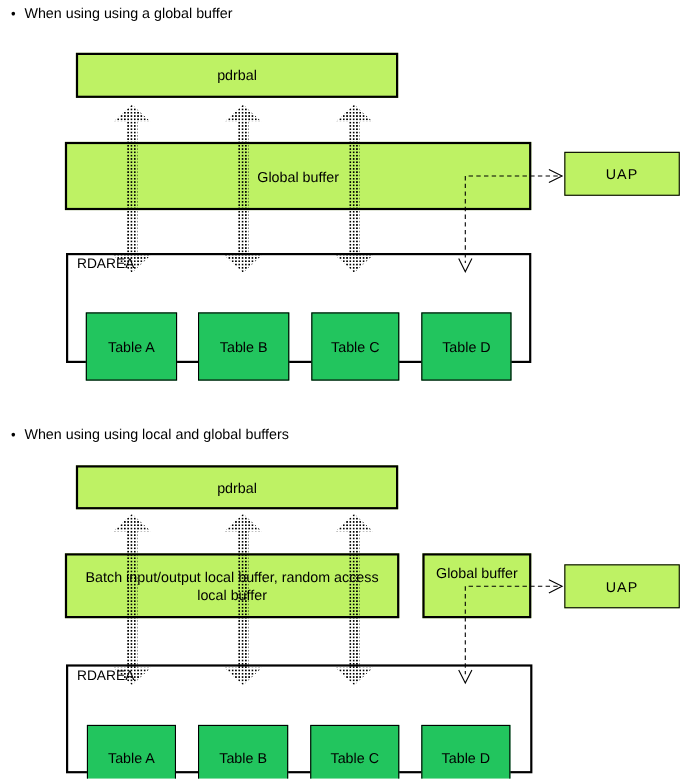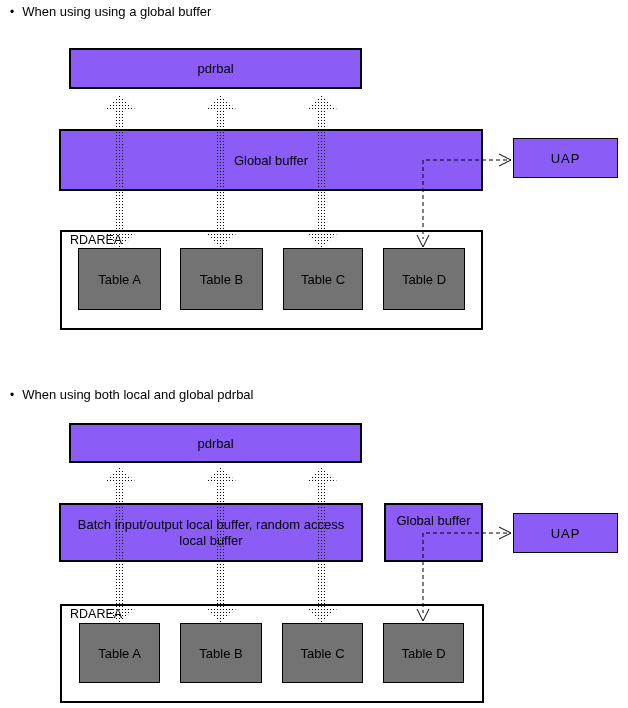--- a/index.html
+++ b/index.html
@@ -19,21 +19,21 @@
     align-items: baseline;
     gap: 8px;
     font-size: 13px;
     line-height: 14px;
     white-space: nowrap;
   }
   .bullet { font-size: 12px; }
   .box {
     position: absolute;
     border: 1px solid #000000;
-    background: #8b5cf6;
+    background: #bef264;
     box-sizing: border-box;
     display: flex;
     align-items: center;
     justify-content: center;
     font-size: 13px;
     text-align: center;
   }
   .thick { border-width: 2px; }
   .top-align { align-items: flex-start; padding-top: 8px; }
   .two-line { flex-direction: column; line-height: 16px; }
@@ -43,21 +43,21 @@
     border: 2px solid #000000;
     background: #ffffff;
     box-sizing: border-box;
   }
   .rdarea-label {
     position: absolute;
     top: 1px;
     left: 8px;
     font-size: 12.5px;
   }
-  .tablebox { background: #737373; }
+  .tablebox { background: #22c55e; margin-top: 36px; }
   
   .dotted-arrow {
     position: absolute;
     width: 34px;
     background-image: radial-gradient(circle, #000000 0.75px, rgba(0,0,0,0) 0.85px);
     background-size: 3px 3px;
     z-index: 5;
   }
   .arrow-h153 {
     height: 153px;
@@ -114,21 +114,21 @@
   <div class="box tablebox" style="left:383px;top:248px;width:82px;height:62px">
     <span>Table D</span>
   </div>
 
   <div class="dotted-arrow arrow-h153" style="left:103px;top:95px"></div>
   <div class="dotted-arrow arrow-h153" style="left:204px;top:95px"></div>
   <div class="dotted-arrow arrow-h153" style="left:305px;top:95px"></div>
 
   <div class="heading" style="top:388px">
     <span class="bullet">•</span>
-    <span>When using both local and global pdrbal</span>
+    <span>When using using local and global buffers</span>
   </div>
 
   <div class="box thick" style="left:69px;top:423px;width:293px;height:40px">
     <span>pdrbal</span>
   </div>
 
   <div class="box thick two-line" style="left:59px;top:503px;width:304px;height:59px">
     <span>Batch input/output local buffer, random access</span>
     <span>local buffer</span>
   </div>

